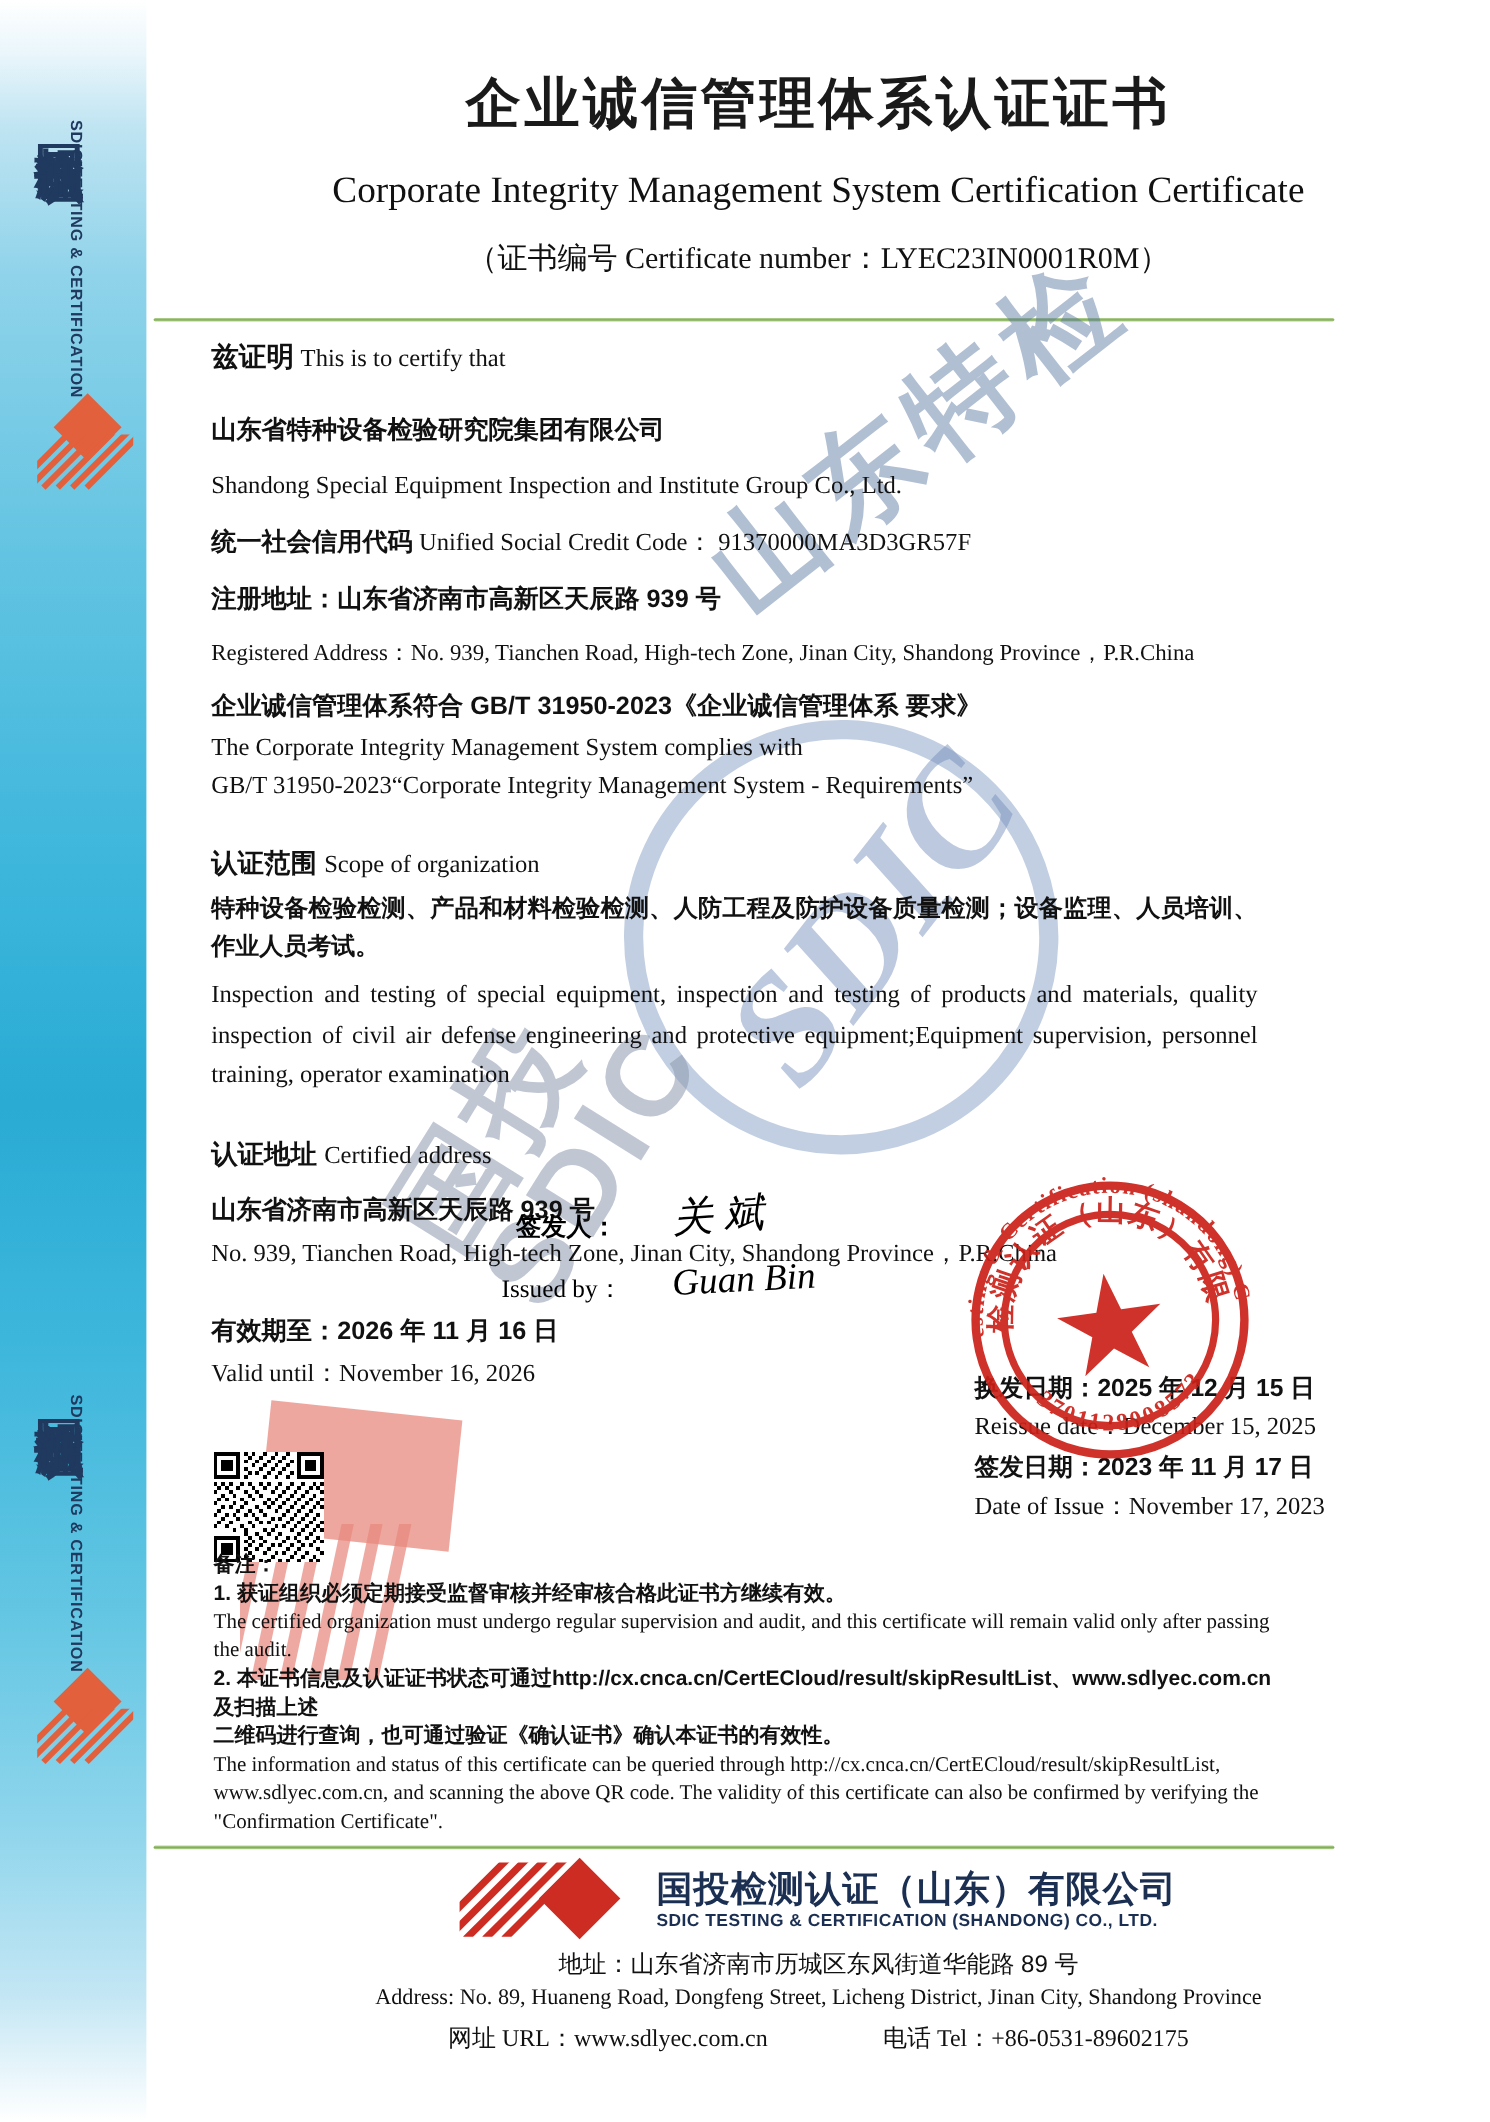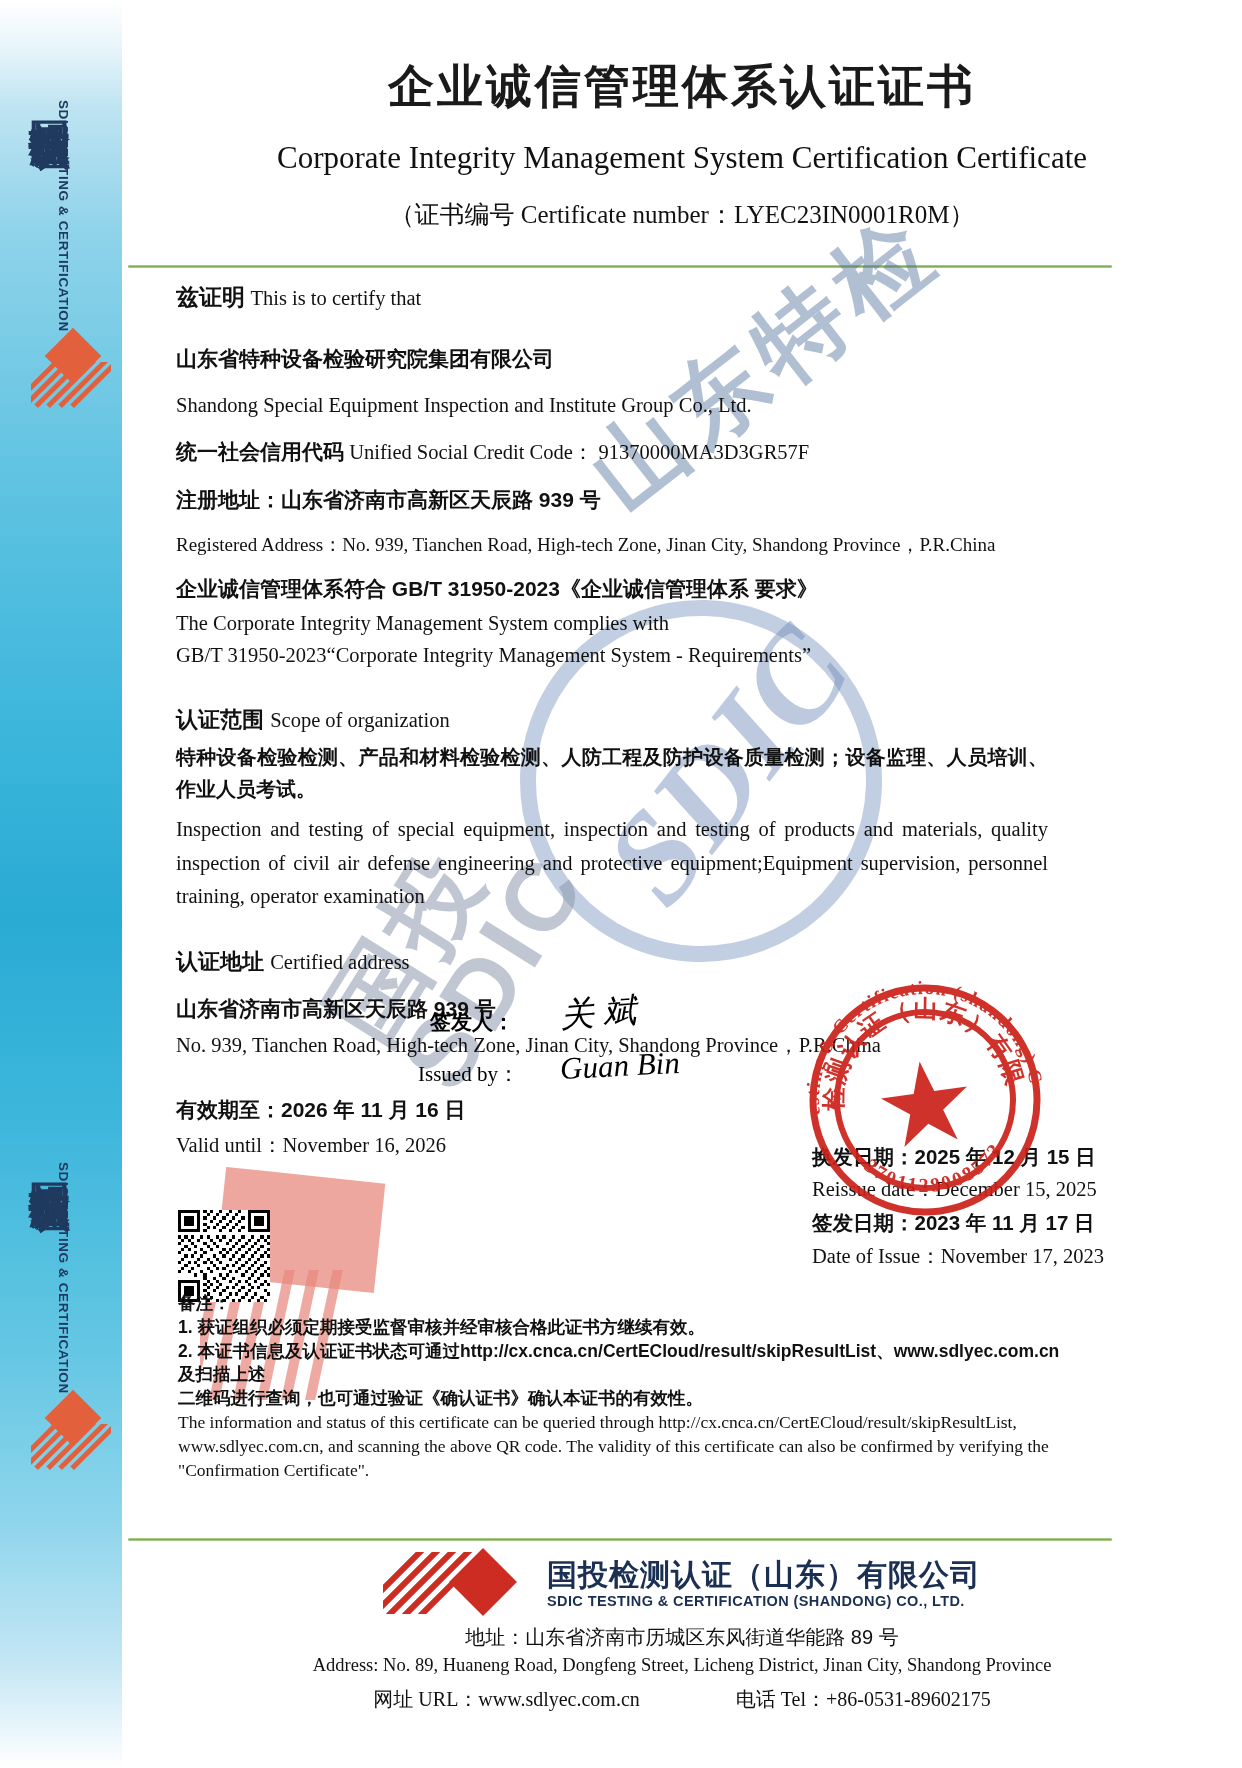--- a/index.html
+++ b/index.html
@@ -544,20 +544,21 @@
           <textPath href="#arcBottom" startOffset="50%" text-anchor="middle">3701128008573</textPath>
         </text>
         <polygon fill="#cc2118" points="135,96 145.4,127.4 178.4,127.4 151.6,147.2 161.9,178.6 135,159 108.1,178.6 118.4,147.2 91.6,127.4 124.6,127.4"></polygon>
       </g>
     </svg>
   </div>
 
   <div class="notes">
     <div class="nl n-cn">备注：</div>
     <div class="nl n-cn">1. 获证组织必须定期接受监督审核并经审核合格此证书方继续有效。</div>
+    <div class="nl n-en">The certified organization must undergo regular supervision and audit, and this certificate will remain valid only after passing the audit.</div>
     <div class="nl n-cn">2. 本证书信息及认证证书状态可通过http://cx.cnca.cn/CertECloud/result/skipResultList、www.sdlyec.com.cn及扫描上述</div>
     <div class="nl n-cn">二维码进行查询，也可通过验证《确认证书》确认本证书的有效性。</div>
     <div class="nl n-en">The information and status of this certificate can be queried through http://cx.cnca.cn/CertECloud/result/skipResultList, www.sdlyec.com.cn, and scanning the above QR code. The validity of this certificate can also be confirmed by verifying the "Confirmation Certificate".</div>
   </div>
 
   <div class="rule bottom"></div>
 
   <div class="footer">
     <div class="f-logo">
       <div class="f-mark">

